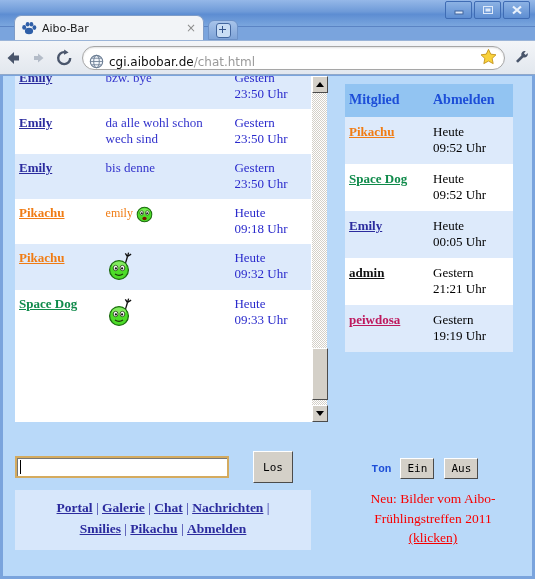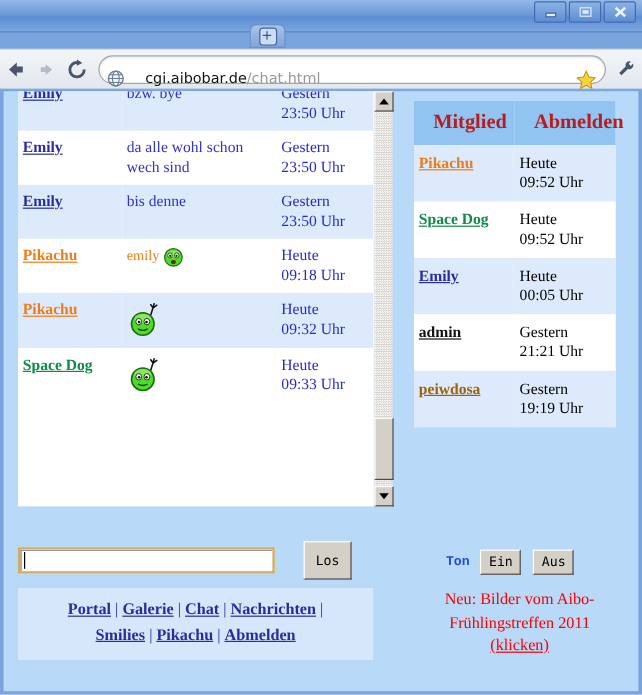--- a/index.html
+++ b/index.html
@@ -105,24 +105,23 @@
     cursor: default;
   }
   #urlbar {
     flex: 1 1 auto;
     height: 24px;
     margin: 0 4px;
     background: #ffffff;
     border: 1px solid #a6a6a6;
     border-radius: 12px;
     box-sizing: border-box;
-    display: flex; align-items: flex-start;
-    padding: 11px 6px;
+    display: flex; align-items: flex-end;
+    padding: 0 6px;
     box-shadow: inset 0 1px 2px rgba(0,0,0,.12);
-    gap: 12px;
   }
   #urlicon { width: 15px; height: 15px; margin-right: 5px; flex: 0 0 15px; }
   #urltext {
     flex: 1 1 auto;
     font-family: "DejaVu Sans", sans-serif;
     font-size: 12px;
     color: #111;
     white-space: nowrap; overflow: hidden;
   }
   #urltext .path { color: #9a9a9a; }
@@ -205,25 +204,25 @@
     background: #ffffff;
   }
   table.members { border-collapse: collapse; width: 168px; table-layout: fixed; }
   table.members td, table.members th {
     vertical-align: top;
     padding: 7px 4px 8px 4px;
     font-size: 13px;
   }
   table.members th {
     background: #92c4f2;
-    color: #b91c1c;
+    color: #1d4ed8;
     font-weight: bold;
     text-align: left;
-    font-size: 17px;
-    padding: 8px 4px 9px 16px;
+    font-size: 14px;
+    padding: 8px 4px 9px 4px;
   }
   th.m-name { padding-left: 12px; }
   table.members tr.odd td { background: #ddeafb; }
   table.members tr.even td { background: #ffffff; }
   td.m-name { width: 86px; padding-left: 12px; }
   td.m-time { width: 70px; color: #000; }
   a.u-black { color: #111; font-weight: bold; text-decoration: underline; }
   
   #formrow {
     position: absolute; left: 12px; top: 371px;
@@ -321,20 +320,31 @@
       </div>
       <div class="winbtn">
         <svg width="12" height="10" viewBox="0 0 12 10">
           <path d="M2 1.5 L10 8.5 M10 1.5 L2 8.5" stroke="#e9f1fc" stroke-width="2.2" fill="none"></path>
         </svg>
       </div>
     </div>
   </div>
 
   <div id="tabstrip">
+    <div id="tab">
+      <svg id="tabfav" viewBox="0 0 16 16">
+        <ellipse cx="8" cy="11" rx="4.1" ry="3.3" fill="#2f5fa8"></ellipse>
+        <ellipse cx="3.2" cy="7.4" rx="2" ry="2.4" fill="#2f5fa8"></ellipse>
+        <ellipse cx="6.6" cy="4.3" rx="1.9" ry="2.3" fill="#2f5fa8"></ellipse>
+        <ellipse cx="10.4" cy="4.3" rx="1.9" ry="2.3" fill="#2f5fa8"></ellipse>
+        <ellipse cx="13.4" cy="7.6" rx="1.9" ry="2.3" fill="#2f5fa8"></ellipse>
+      </svg>
+      <span id="tabtitle">Aibo-Bar</span>
+      <span id="tabclose">×</span>
+    </div>
     <div id="newtab">
       <span class="plusbox"></span>
     </div>
   </div>
 
   <div id="toolbar">
     <div class="navbtn">
       <svg width="20" height="18" viewBox="0 0 20 18">
         <path d="M11 3 L4.5 9 L11 15 L11 11.5 L16 11.5 L16 6.5 L11 6.5 Z" fill="#49556b"></path>
       </svg>
@@ -532,21 +542,21 @@
             <td class="m-name">
               <a class="user u-black" href="#">admin</a>
             </td>
             <td class="m-time">
               <span class="timecell">Gestern</span><br>
               <span class="timecell">21:21 Uhr</span>
             </td>
           </tr>
           <tr class="odd">
             <td class="m-name">
-              <a class="user" style="color:#a16207" href="#">peiwdosa</a>
+              <a class="user" style="color:#be185d" href="#">peiwdosa</a>
             </td>
             <td class="m-time">
               <span class="timecell">Gestern</span><br>
               <span class="timecell">19:19 Uhr</span>
             </td>
           </tr>
         </tbody>
       </table>
     </div>
 

